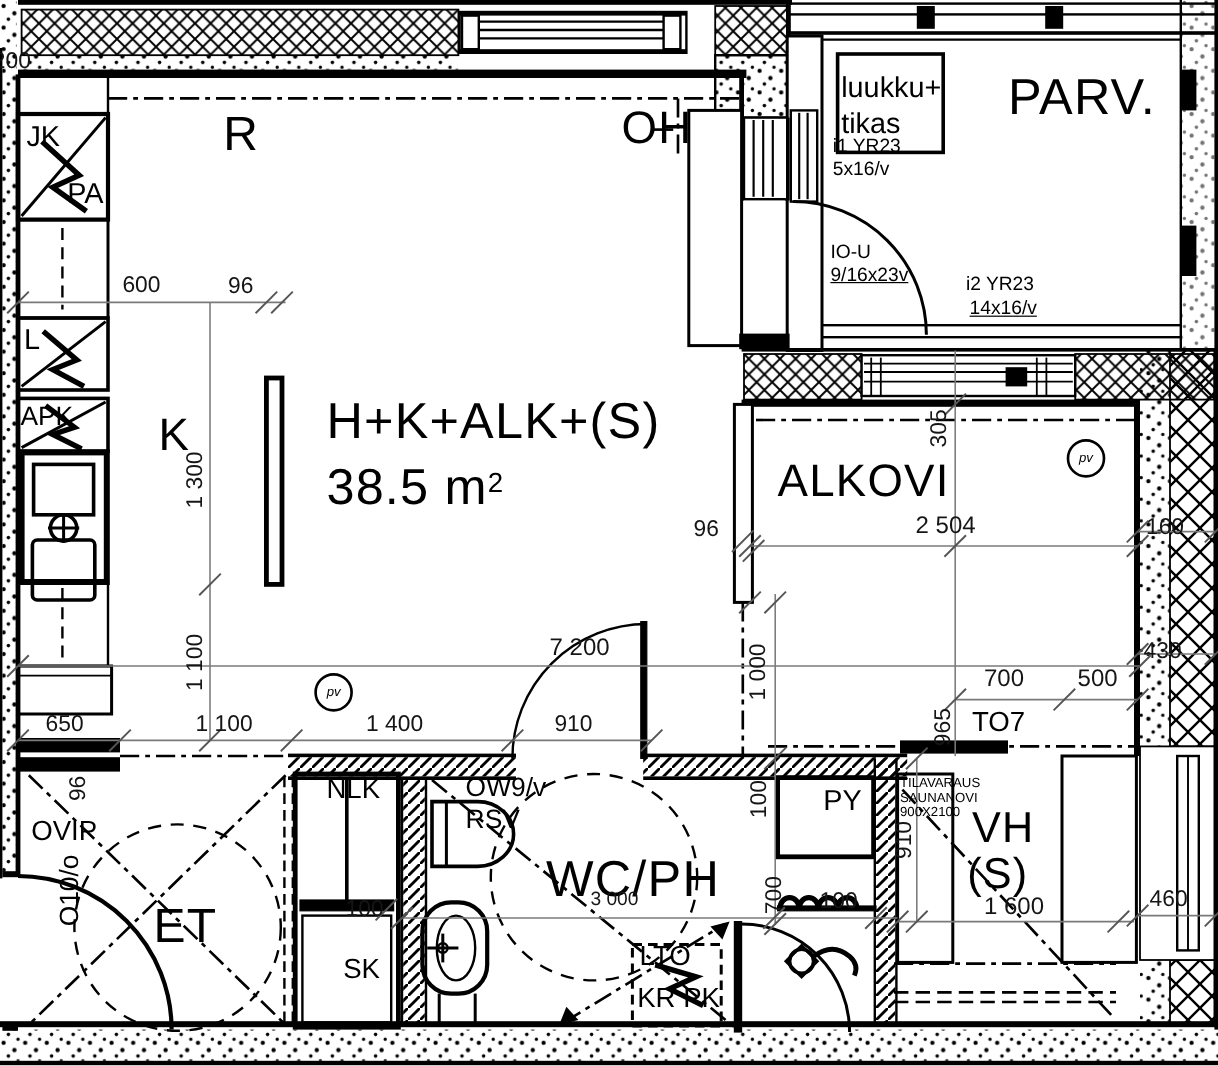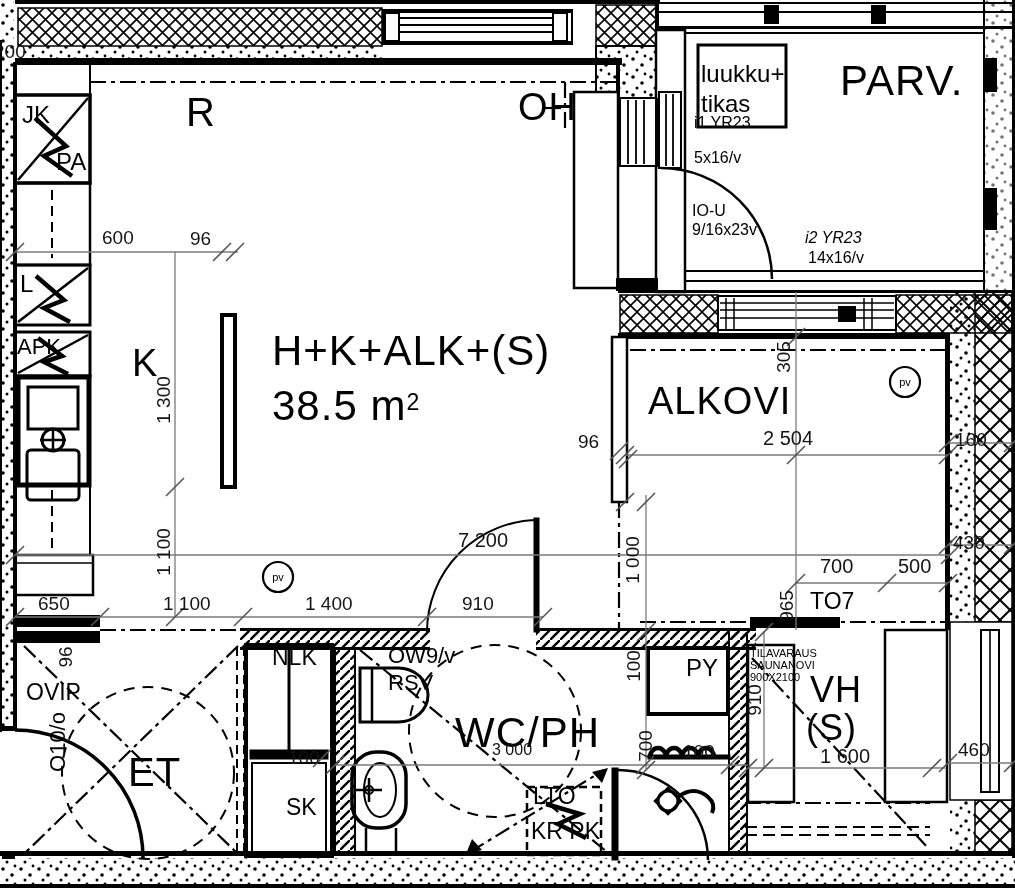--- a/index.html
+++ b/index.html
@@ -7,21 +7,21 @@
          font-family:"Liberation Sans",sans-serif;}
   .stage svg{position:absolute;left:0;top:0;}
   .lbl{position:absolute;color:#000;white-space:nowrap;line-height:1;
        font-family:"Liberation Sans",sans-serif;}
   .vlbl{position:absolute;color:#000;white-space:nowrap;line-height:1;
         transform:translate(-50%,-50%) rotate(-90deg);
         font-family:"Liberation Sans",sans-serif;}
   .dim{font-size:19px;color:#151515;}
   .big{letter-spacing:1px;}
   .sup{font-size:.55em;position:relative;top:-.45em;}
-  .pv{position:absolute;font-size:11px;color:#000;transform:translate(-50%,-50%);}
+  .pv{position:absolute;font-size:11px;color:#000;transform:translate(-50%,-50%);font-style:italic;}
 </style>
 </head>
 <body>
 
 <div class="stage">
 
 <svg width="1015" height="888" viewBox="0 0 1015 888">
   <defs>
     <pattern id="xh" width="13" height="13" patternUnits="userSpaceOnUse">
       <path d="M0,0 L13,13 M13,0 L0,13" stroke="#000" stroke-width="1.6" fill="none"></path>
@@ -337,25 +337,25 @@
   <span class="lbl" style="left:686px;top:656px;font-size:24px;">PY</span>
   <span class="lbl" style="left:533px;top:785px;font-size:23px;text-align:center;">LTO</span>
   <span class="lbl" style="left:531px;top:820px;font-size:23px;">KR PK</span>
 </div>
 
 <div>
   <span class="vlbl" style="left:58px;top:742px;font-size:22px;">O10/o</span>
   <span class="lbl" style="left:701px;top:62px;font-size:24px;">luukku+</span>
   <span class="lbl" style="left:701px;top:92px;font-size:24px;">tikas</span>
   <span class="lbl" style="left:694px;top:115px;font-size:16px;">i1 YR23</span>
-  <span class="lbl" style="left:694px;top:134px;font-size:16px;margin-top:16px;">5x16/v</span>
+  <span class="lbl" style="left:694px;top:134px;font-size:16px;">5x16/v</span>
   <span class="lbl" style="left:692px;top:203px;font-size:16px;">IO-U</span>
-  <span class="lbl" style="left:692px;top:222px;font-size:16px;">9/16x23v</span>
-  <span class="lbl" style="left:805px;top:230px;font-size:16px;font-style:italic;">i2 YR23</span>
-  <span class="lbl" style="left:808px;top:250px;font-size:16px;">14x16/v</span>
+  <span class="lbl" style="left:692px;top:222px;font-size:16px;text-decoration:underline;">9/16x23v</span>
+  <span class="lbl" style="left:805px;top:230px;font-size:16px;">i2 YR23</span>
+  <span class="lbl" style="left:808px;top:250px;font-size:16px;text-decoration:underline;">14x16/v</span>
   <span class="lbl" style="left:388px;top:645px;font-size:22px;">OW9/v</span>
   <span class="lbl" style="left:388px;top:672px;font-size:22px;">RSV</span>
   <span class="lbl" style="left:810px;top:590px;font-size:23px;">TO7</span>
 </div>
 
 <div>
   <span class="lbl" style="left:750px;top:648px;font-size:11px;">TILAVARAUS</span>
   <span class="lbl" style="left:750px;top:660px;font-size:11px;">SAUNANOVI</span>
   <span class="lbl" style="left:750px;top:672px;font-size:11px;">900X2100</span>
   <span class="pv" style="left:278px;top:577px;">pv</span>

